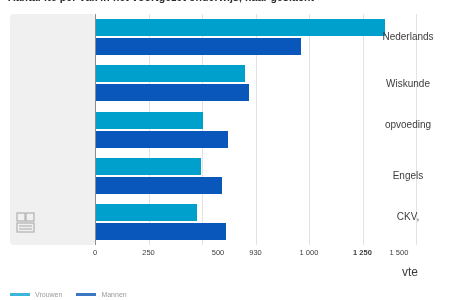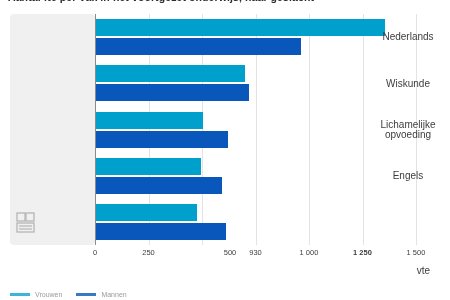--- a/index.html
+++ b/index.html
@@ -91,23 +91,23 @@
   .tick-label {
     position: absolute;
     top: 248px;
     font-size: 7.5px;
     color: #3c3c3c;
     transform: translateX(-50%);
     white-space: nowrap;
   }
   .unit-label {
     position: absolute;
-    right: 20px;
+    right: 32px;
     top: 265px;
-    font-size: 10px;
+    font-size: 12px;
     color: #3c3c3c;
   }
 
   
   .legend {
     position: absolute;
     left: 10px;
     top: 291px;
     display: flex;
     align-items: center;
@@ -180,37 +180,37 @@
   </div>
 
   <div id="cat-labels">
       <div class="cat-label" style="top: 32.35px;">
         <div>Nederlands</div>
       </div>
       <div class="cat-label" style="top: 78.55px;">
         <div>Wiskunde</div>
       </div>
       <div class="cat-label" style="top: 120px;">
-        <div>Lichamelijke</div>
         <div>opvoeding</div>
       </div>
       <div class="cat-label" style="top: 170.95px;">
         <div>Engels</div>
       </div>
       <div class="cat-label" style="top: 212.4px;">
+        <div>CKV,</div>
       </div>
     </div>
   <div id="x-ticks">
       <div class="tick-label" style="left: 95px;">0</div>
       <div class="tick-label" style="left: 148.5px;">250</div>
-      <div class="tick-label" style="left: 216px; padding-left: 28px;">500</div>
+      <div class="tick-label" style="left: 204px; padding-left: 28px;">500</div>
       <div class="tick-label" style="left: 255.5px;">930</div>
       <div class="tick-label" style="left: 309px;">1 000</div>
       <div class="tick-label" style="left: 362.5px; font-weight: bold;">1 250</div>
-      <div class="tick-label" style="left: 416px; text-align: center;">1 500</div>
+      <div class="tick-label" style="left: 399px; text-align: center;">1 500</div>
     </div>
 
   <div class="unit-label">vte</div>
 
   <div class="legend" id="legend">
       <div class="legend-item">
         <span class="legend-swatch" style="background: rgb(59, 182, 218);"></span>
         <span class="legend-text">Vrouwen</span>
       </div>
       <div class="legend-item">

